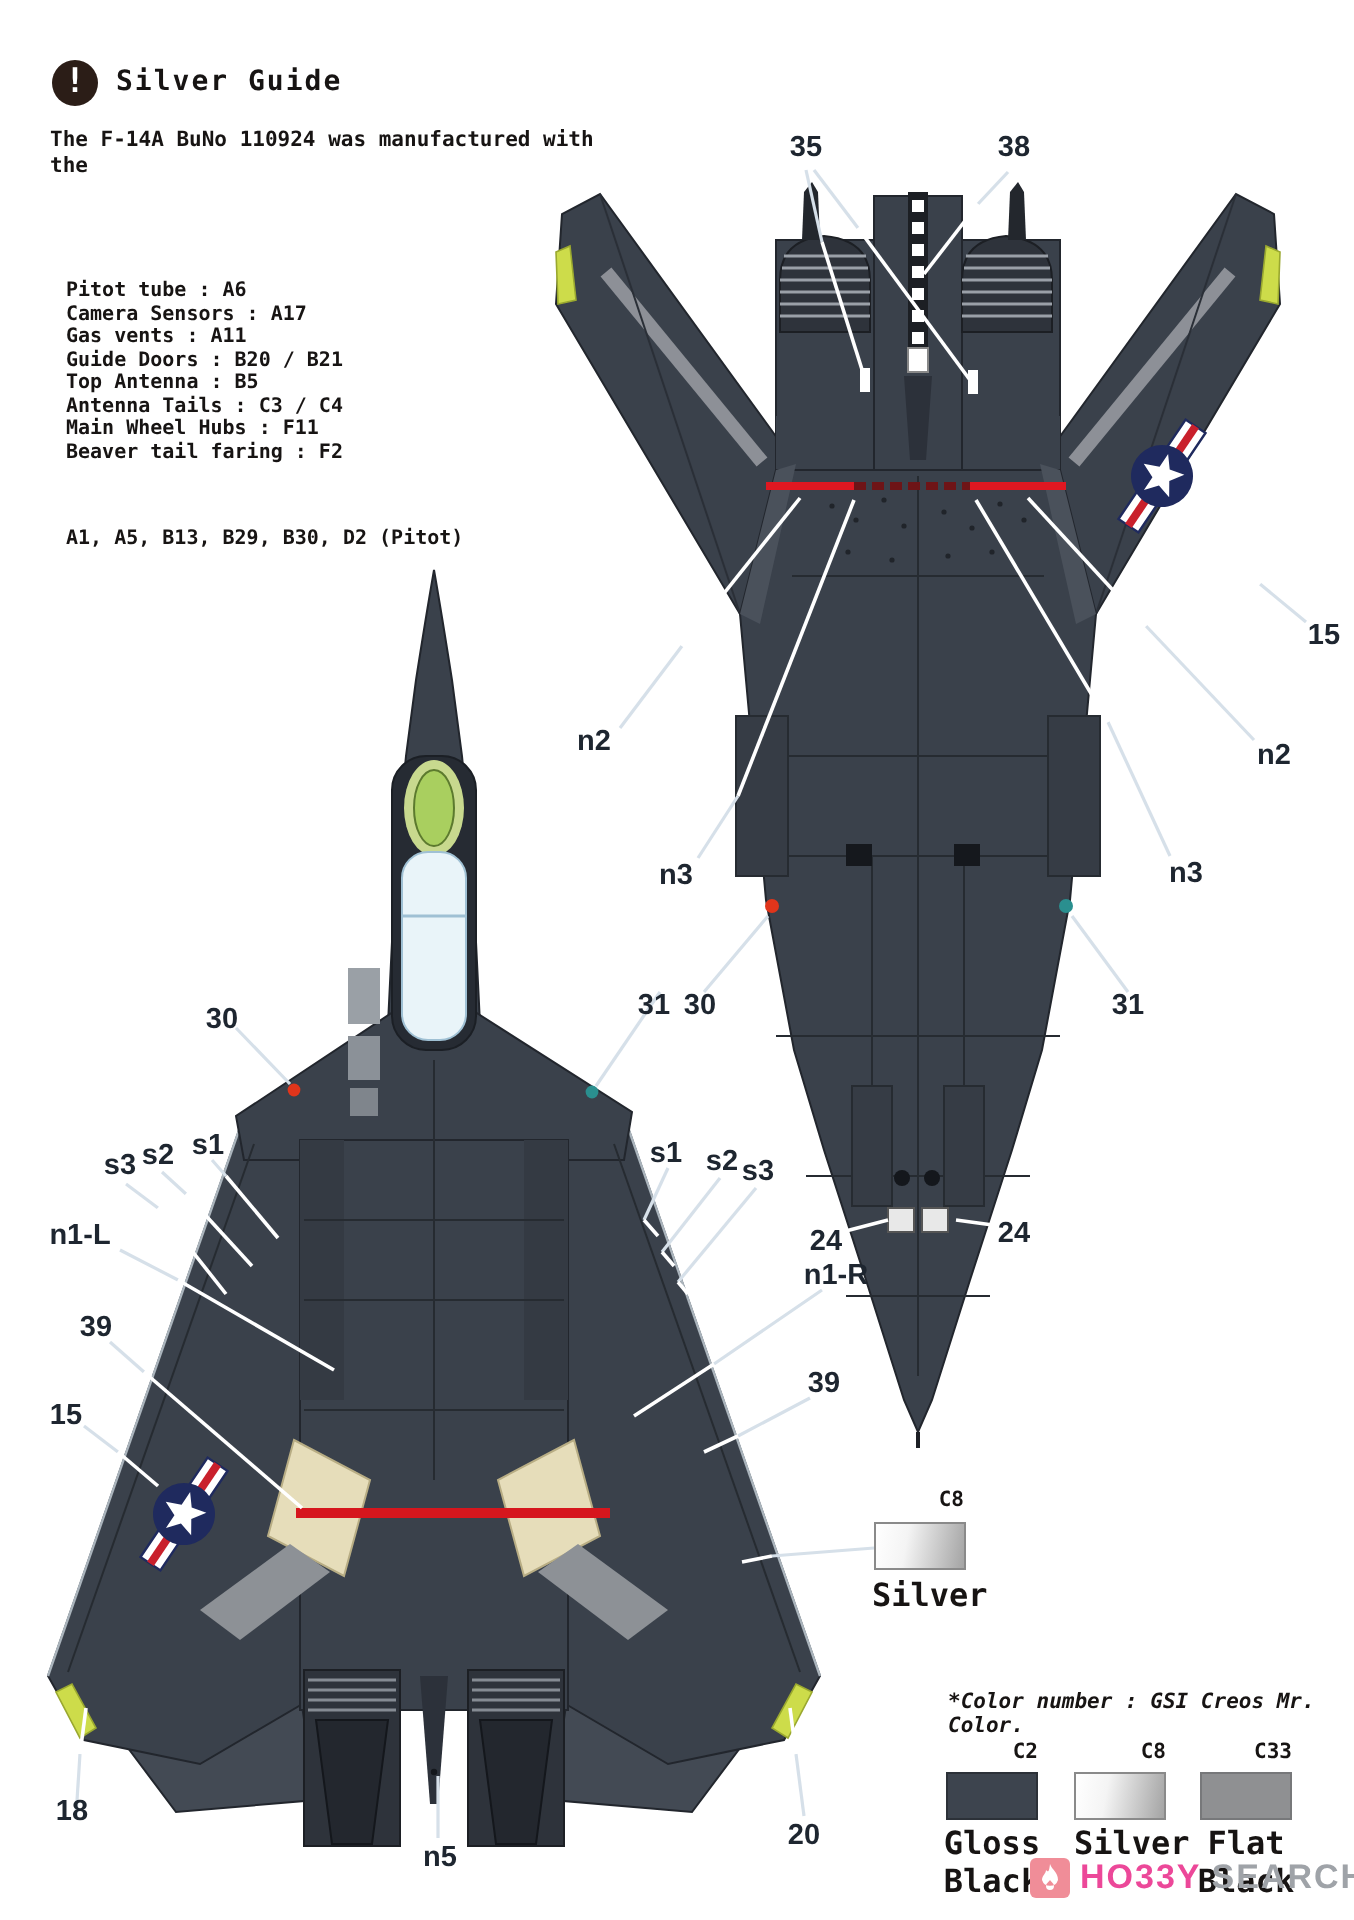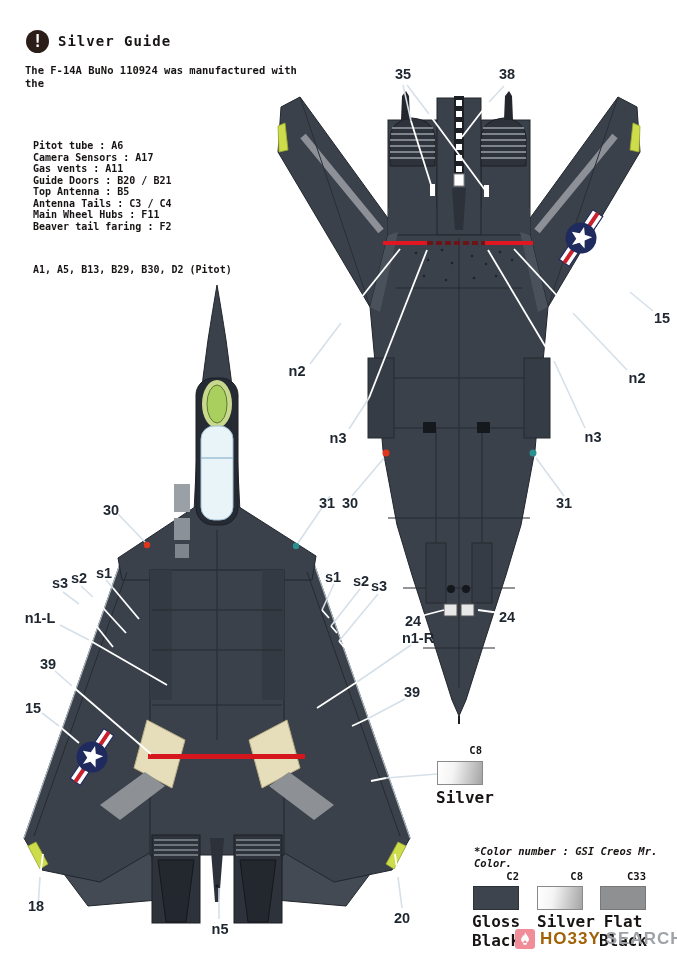--- a/index.html
+++ b/index.html
@@ -29,21 +29,21 @@
            text-align:center;width:46px;}
   .sw-box{width:44px;height:22px;border:1px solid #8a8a8a;}
   .grad-silver{background:linear-gradient(100deg,#ffffff 0%,#f4f4f4 35%,#a4a4a4 100%);}
   .c2fill{background:#3d444e;border:1px solid #2c3138;}
   .c33fill{background:#8f9092;border:1px solid #77787a;}
   .legend-note{left:474px;top:845px;font-size:10.5px;font-style:italic;}
   
   .logo{left:515px;top:929px;display:flex;align-items:center;gap:5px;}
   .logo-ic{width:20px;height:20px;border-radius:3px;background:#f08d98;display:flex;
            align-items:center;justify-content:center;}
-  .logo-hobby{font-size:17px;font-weight:bold;color:#a16207;letter-spacing:1px;}
+  .logo-hobby{font-size:17px;font-weight:bold;color:#ec4899;letter-spacing:1px;}
   .logo-search{font-size:17px;font-weight:bold;color:#9fa3a8;letter-spacing:1px;}
   svg{display:block;}
 </style>
 </head>
 <body>
 
 <div class="canvas">
 
   <div class="abs hdr-icon">!</div>
   <div class="abs hdr-title txt">Silver Guide</div>

